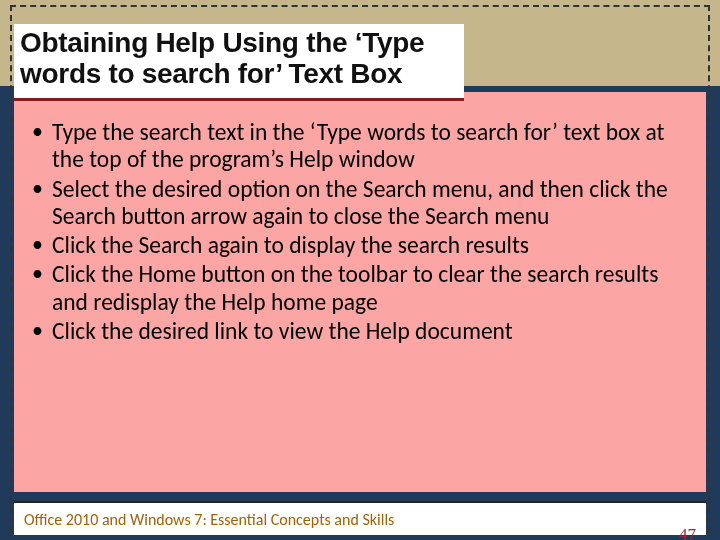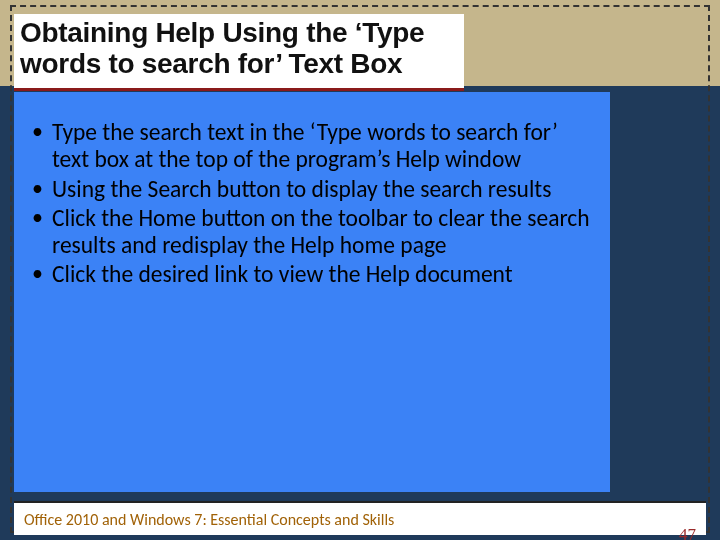--- a/index.html
+++ b/index.html
@@ -27,43 +27,43 @@
     .dark-band {
       position: absolute;
       top: 86px;
       left: 0;
       width: 720px;
       height: 454px;
       background: #1f3a5a;
     }
     .title-box {
       position: absolute;
-      top: 14px;
+      top: 24px;
       left: 14px;
       width: 450px;
       padding: 4px 10px 8px 6px;
       background: #fff;
       border-bottom: 3px solid #8a1a1a;
       z-index: 5;
     }
     .title-box h1 {
       font-size: 28px;
       font-weight: bold;
       color: #111;
       line-height: 1.1;
       font-family: Arial, sans-serif;
       letter-spacing: -0.3px;
     }
     .content-box {
       position: absolute;
       top: 92px;
       left: 14px;
-      width: 596px;
+      width: 692px;
       height: 400px;
-      background: #3b82f6;
+      background: #fca5a5;
       padding: 27px 16px 8px 16px;
       z-index: 4;
     }
     .content-box ul {
       list-style: none;
     }
     .content-box li {
       font-size: 23.5px;
       line-height: 1.16;
       color: #000;
@@ -111,21 +111,22 @@
 <div class="dark-band"></div>
 <div class="outer-border"></div>
 
 <div class="title-box">
   <h1>Obtaining Help Using the ‘Type words to search for’ Text Box</h1>
 </div>
 
 <div class="content-box">
   <ul>
     <li>Type the search text in the ‘Type words to search for’ text box at the top of the program’s Help window</li>
-    <li>Using the Search button to display the search results</li>
+    <li>Select the desired option on the Search menu, and then click the Search button arrow again to close the Search menu</li>
+    <li>Click the Search again to display the search results</li>
     <li>Click the Home button on the toolbar to clear the search results and redisplay the Help home page</li>
     <li>Click the desired link to view the Help document</li>
   </ul>
 </div>
 
 <div class="footer">
   <span class="footer-text">Office 2010 and Windows 7: Essential Concepts and Skills</span>
   <span class="footer-page">47</span>
 </div>
 

